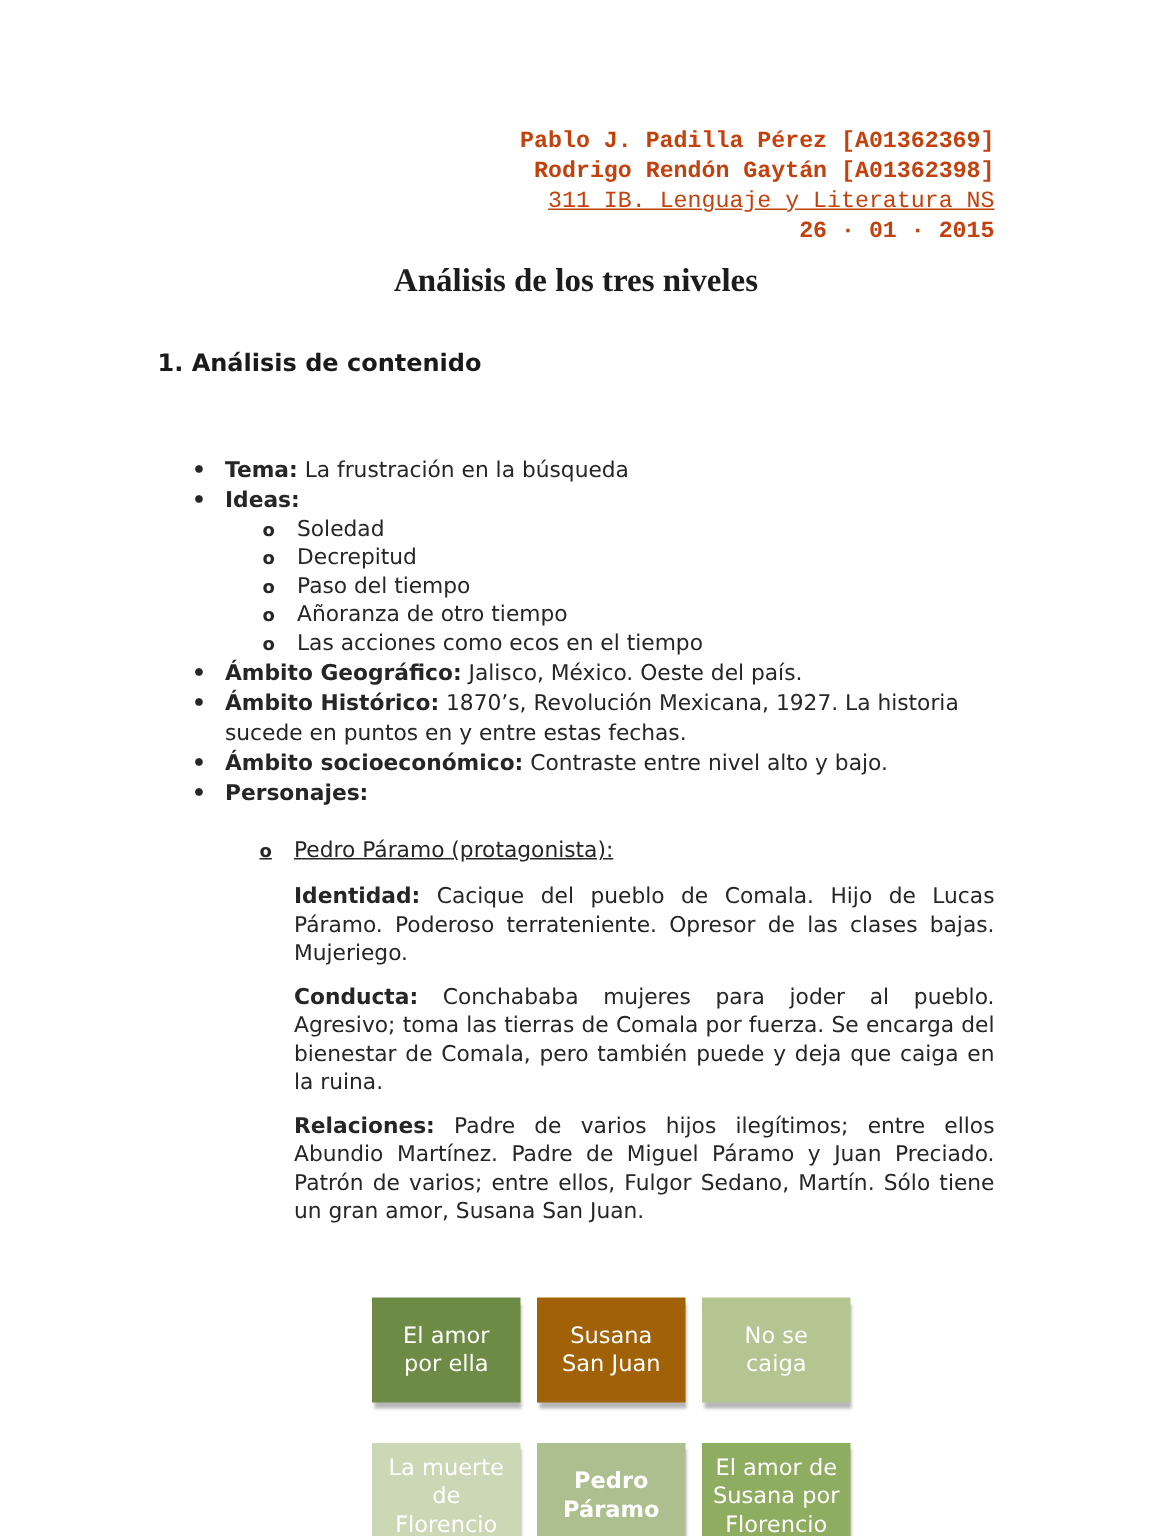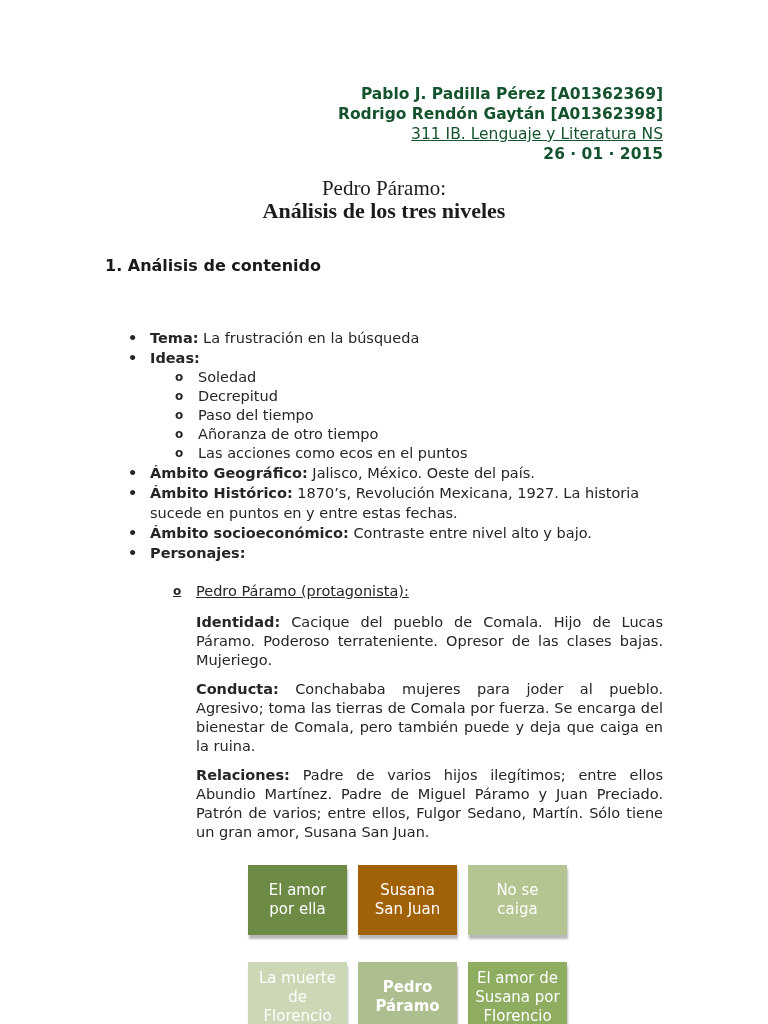--- a/index.html
+++ b/index.html
@@ -5,21 +5,21 @@
   * { margin:0; padding:0; box-sizing:border-box; }
   html,body { background:#ffffff; }
   body {
     width:768px; height:1024px;
     font-family:"DejaVu Sans","Liberation Sans",sans-serif;
     color:#262626; overflow:hidden;
   }
   .page { position:relative; width:768px; height:1024px; padding:84px 105px 0 105px; background:#fff; }
 
   
-  .hdr { text-align:right; font-size:15.5px; line-height:20px; font-weight:bold; color:#14532d; }
+  .hdr { text-align:right; font-size:15.5px; line-height:20px; font-weight:bold; color:#c2410c;font-family:Liberation Mono, monospace; }
   .hdr .course { font-weight:normal; text-decoration:underline; }
 
   
   .doc-title { margin-top:12px; text-align:center; font-family:"Liberation Serif","DejaVu Serif",serif; color:#1c1c1c; }
   .doc-title .t1 { font-size:21px; line-height:24px; font-weight:normal; }
   .doc-title .t2 { font-size:22px; line-height:21px; font-weight:bold; }
 
   
   .sec-heading { margin-top:33px; font-size:16px; line-height:24px; font-weight:bold; color:#1a1a1a; }
 
@@ -57,21 +57,20 @@
 <div class="page">
 
   <div class="hdr">
     <div>Pablo J. Padilla Pérez [A01362369]</div>
     <div>Rodrigo Rendón Gaytán [A01362398]</div>
     <div class="course">311 IB. Lenguaje y Literatura NS</div>
     <div>26 · 01 · 2015</div>
   </div>
 
   <div class="doc-title">
-    <div class="t1">Pedro Páramo:</div>
     <div class="t2">Análisis de los tres niveles</div>
   </div>
 
   <div class="sec-heading">1. Análisis de contenido</div>
 
   <div class="blist">
 
     <div class="b-item">
       <span class="b-marker">•</span>
       <span class="b-text"><span class="b-label">Tema:</span><span> La frustración en la búsqueda</span></span>
@@ -93,21 +92,21 @@
     <div class="sub-item">
       <span class="sub-marker">o</span>
       <span class="b-text">Paso del tiempo</span>
     </div>
     <div class="sub-item">
       <span class="sub-marker">o</span>
       <span class="b-text">Añoranza de otro tiempo</span>
     </div>
     <div class="sub-item">
       <span class="sub-marker">o</span>
-      <span class="b-text">Las acciones como ecos en el puntos</span>
+      <span class="b-text">Las acciones como ecos en el tiempo</span>
     </div>
 
     <div class="b-item">
       <span class="b-marker">•</span>
       <span class="b-text"><span class="b-label">Ámbito Geográfico:</span><span> Jalisco, México. Oeste del país.</span></span>
     </div>
 
     <div class="b-item">
       <span class="b-marker">•</span>
       <span class="b-text"><span class="b-label">Ámbito Histórico:</span><span> 1870’s, Revolución Mexicana, 1927. La historia sucede en puntos en y entre estas fechas.</span></span>

